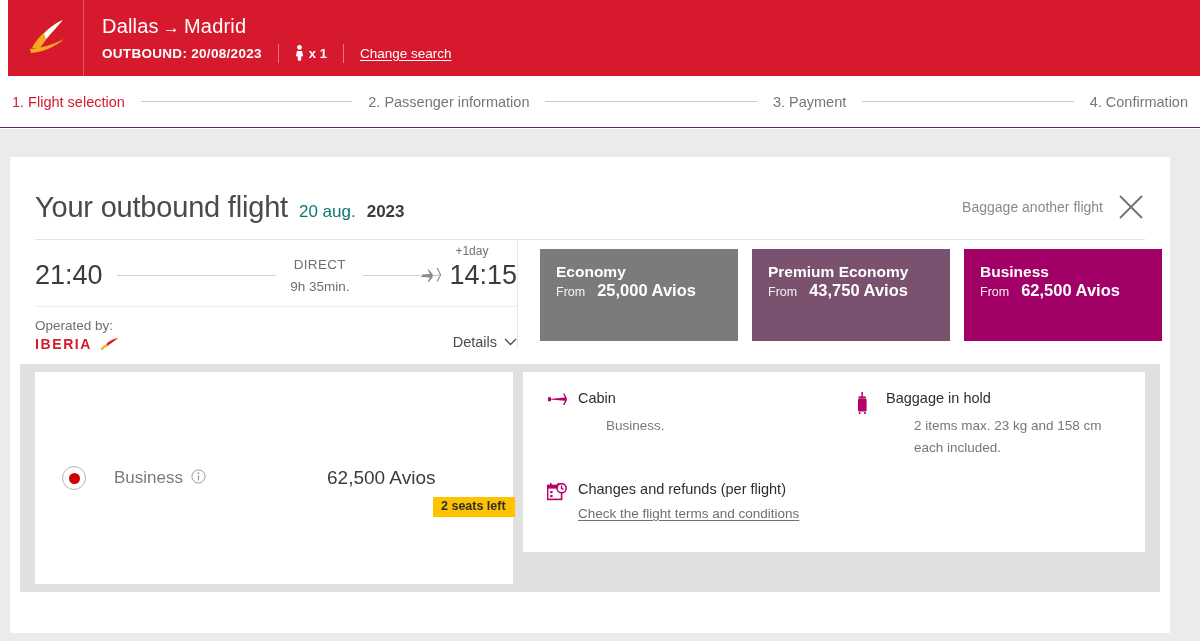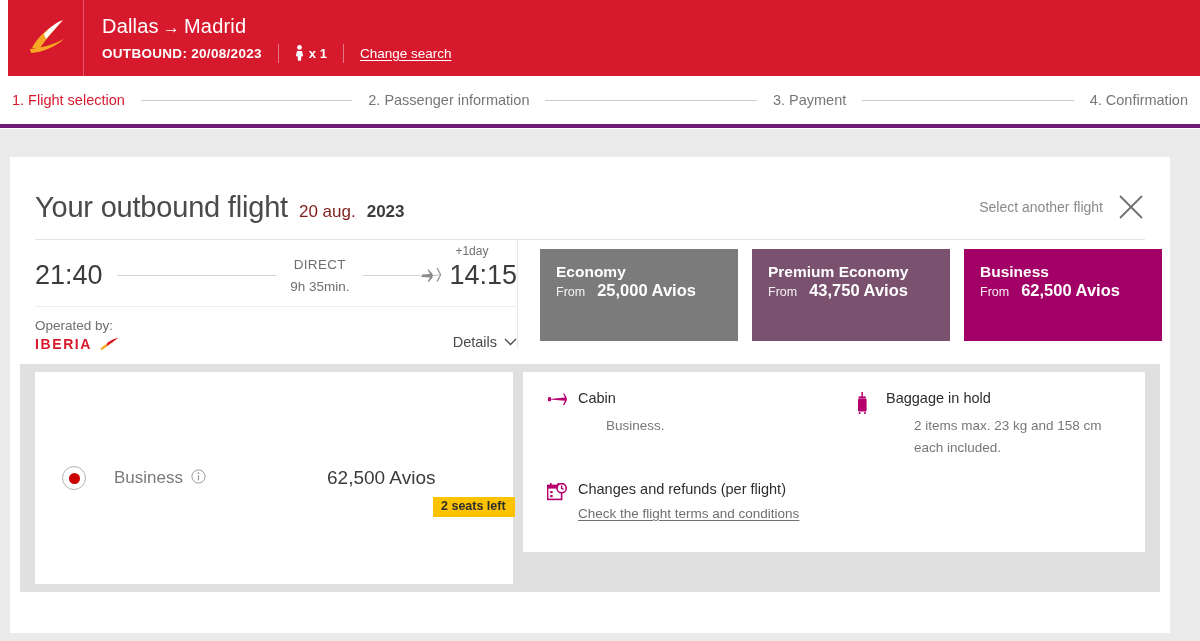--- a/index.html
+++ b/index.html
@@ -35,21 +35,21 @@
   .pax-icon { display: block; }
   .change-search {
     font-size: 13.5px; color: #fff; text-decoration: underline;
     text-underline-offset: 2px; cursor: pointer;
   }
 
   
   .steps {
     position: absolute; left: 0; top: 76px; width: 1200px; height: 52px;
     background: #fff; display: flex; align-items: center;
-    border-bottom: 4px solid #701a75;
+    border-bottom: 1px solid #701a75;
   }
   .step { font-size: 14.5px; color: #767676; white-space: nowrap; }
   .step.active { color: #d7192d; }
   .step-line { flex: 1 1 auto; height: 1px; background: #c9c9c9; margin: 0 16px; }
   .steps-pad-l { width: 12px; flex: 0 0 12px; }
   .steps-pad-r { width: 12px; flex: 0 0 12px; }
 
   
   .page-bg {
     position: absolute; left: 0; top: 129px; width: 1200px; height: 512px;
@@ -60,21 +60,21 @@
     background: #ffffff;
   }
 
   
   .title-row {
     position: absolute; left: 25px; top: 24px; right: 25px; height: 52px;
     display: flex; align-items: center; justify-content: space-between;
   }
   .title-left { display: flex; align-items: baseline; gap: 11px; }
   .title-main { font-size: 29px; font-weight: 300; color: #4a4a4a; letter-spacing: -.2px; }
-  .title-date-light { font-size: 17px; color: #7f1d1d; }
+  .title-date-light { font-size: 17px; color: #0f766e; }
   .title-date-bold { font-size: 17px; color: #3c3c3c; font-weight: 700; }
   .title-right { display: flex; align-items: center; gap: 14px; cursor: pointer; }
   .select-another { font-size: 14px; color: #8a8a8a; }
   .hr-title {
     position: absolute; left: 25px; top: 82px; width: 1110px; height: 1px; background: #e3e3e3;
   }
 
   
   .flight-left {
     position: absolute; left: 25px; top: 83px; width: 482px; height: 110px;
@@ -197,21 +197,21 @@
 
 <div class="card">
 
   <div class="title-row">
     <div class="title-left">
       <span class="title-main">Your outbound flight</span>
       <span class="title-date-light">20 aug.</span>
       <span class="title-date-bold">2023</span>
     </div>
     <div class="title-right">
-      <span class="select-another">Select another flight</span>
+      <span class="select-another">Baggage another flight</span>
       <svg width="28" height="28" viewBox="0 0 28 28">
         <line x1="3" y1="3" x2="25" y2="25" stroke="#6f6f6f" stroke-width="1.8"></line>
         <line x1="25" y1="3" x2="3" y2="25" stroke="#6f6f6f" stroke-width="1.8"></line>
       </svg>
     </div>
   </div>
 
   <div class="hr-title"></div>
 
   <div class="flight-left">

